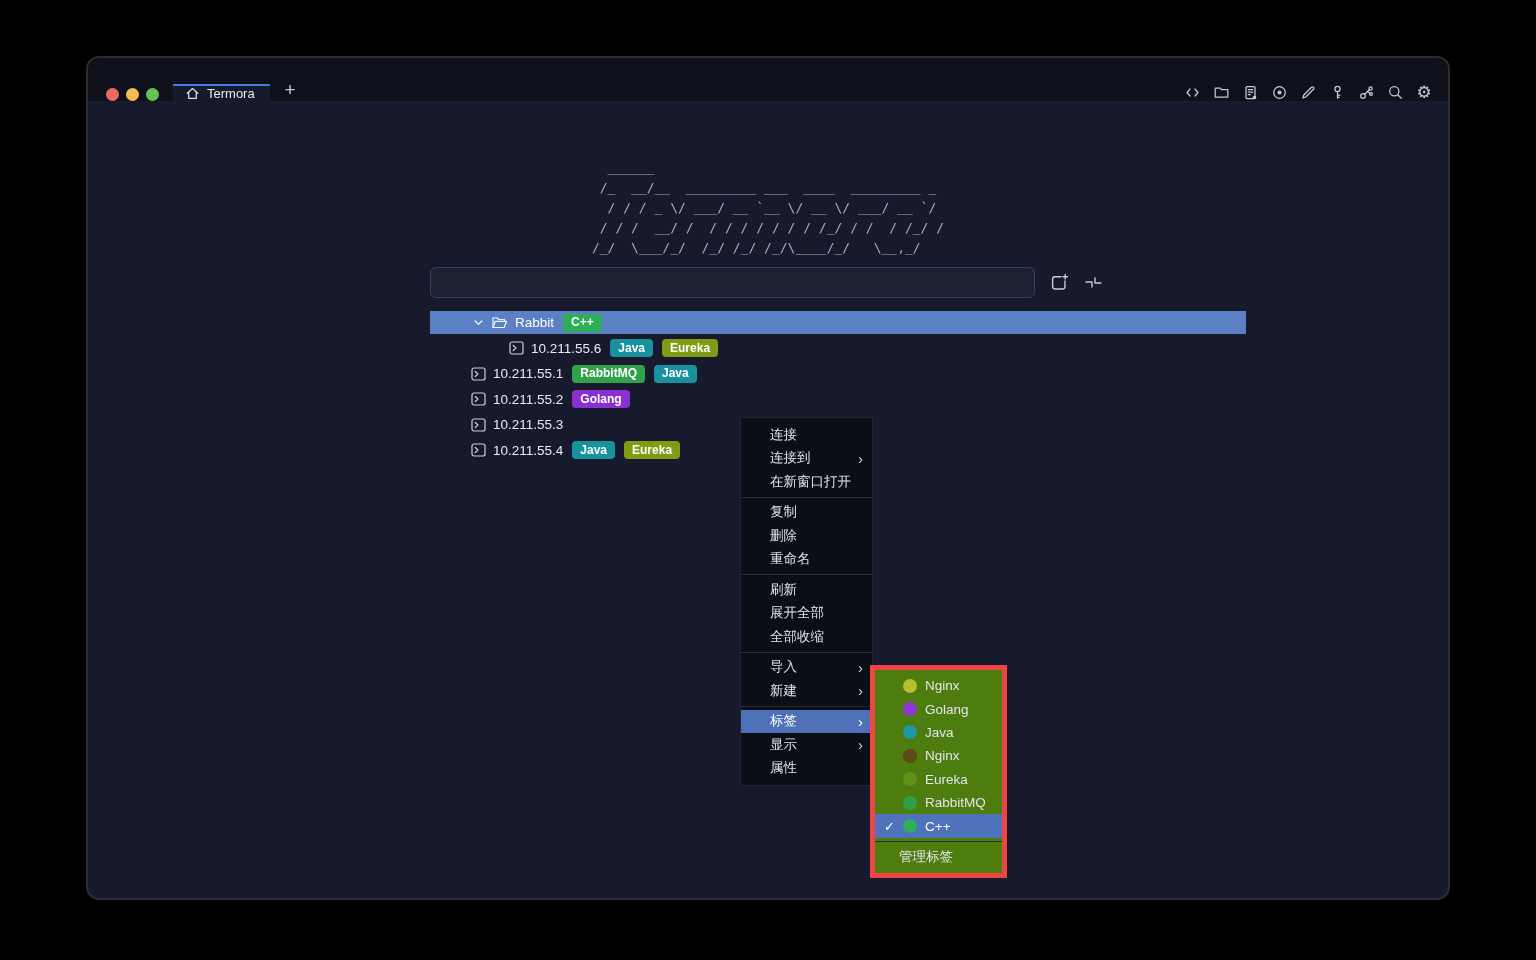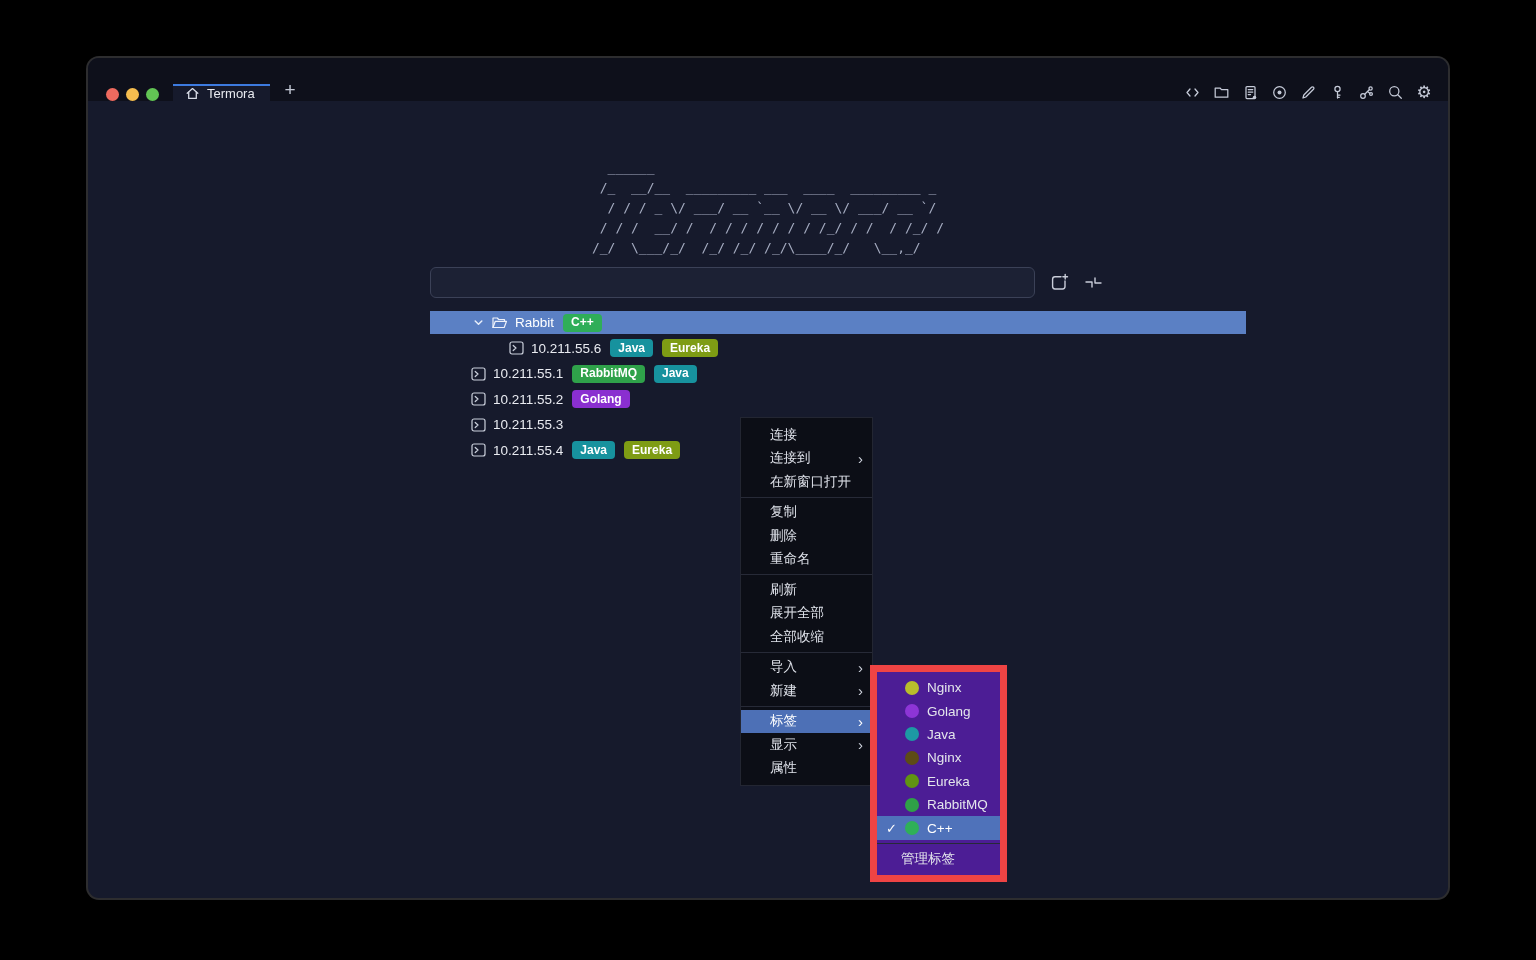--- a/index.html
+++ b/index.html
@@ -62,22 +62,22 @@
   .menu { position:absolute; left:652px; top:315px; width:133px; background:#0c0e16;
           border:1px solid #232632; padding:5px 0; z-index:20;margin-top:44px; }
   .mi { position:relative; height:23.5px; display:flex; align-items:center;
         padding-left:29px; color:#dfe2ea; font-size:13.5px; }
   .mi .arrow { position:absolute; right:9px; color:#cfd3dd; font-size:15px; line-height:1; }
   .mi.hl { background:#4d70b6; color:#fff; }
   .mi.hl .arrow { color:#fff; }
   .msep { height:1px; background:#272a37; margin:3px 0; }
 
   
-  .submenu { position:absolute; left:782px; top:607px; width:137px; background:#4c1d95;
-             border:7px solid #ef4444; padding:4px 0; z-index:21; }
+  .submenu { position:absolute; left:782px; top:607px; width:137px; background:#4d7c0f;
+             border:5px solid #ef4444; padding:4px 0; z-index:21; }
   .smi { height:23.4px; display:flex; align-items:center; padding-left:9px;
          color:#e4e6ec; font-size:13.5px; }
   .smi .check { width:19px; font-size:13px; color:#fff; flex:0 0 auto; }
   .smi .tagdot { width:14px; height:14px; border-radius:50%; margin-right:8px; flex:0 0 auto; }
   .smi.hl { background:#4f72ba; color:#fff; }
   .smi.manage { padding-left:24px; height:24px; }
 </style>
 </head>
 <body>
 

